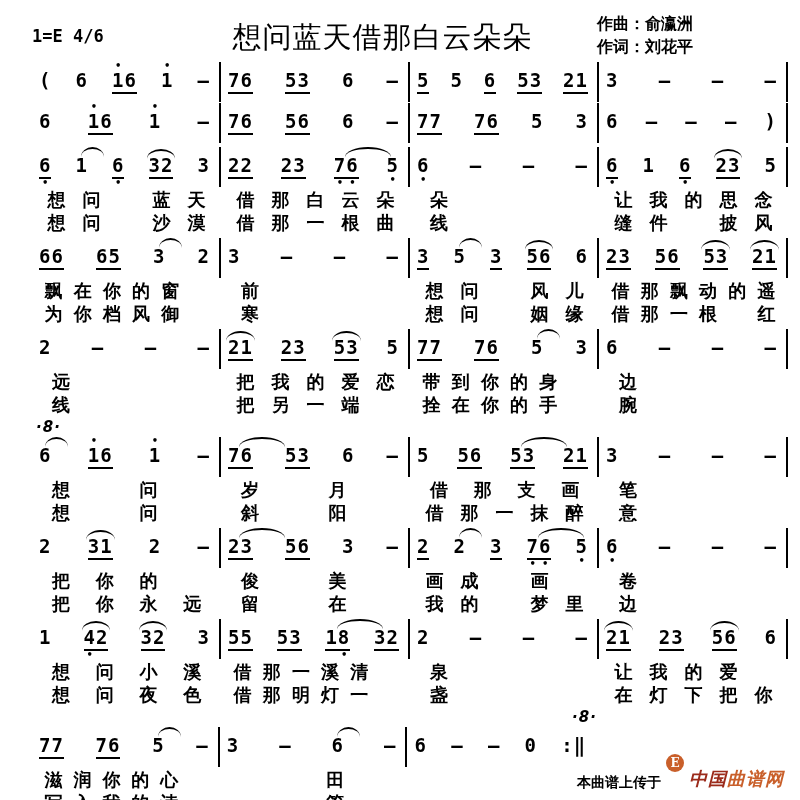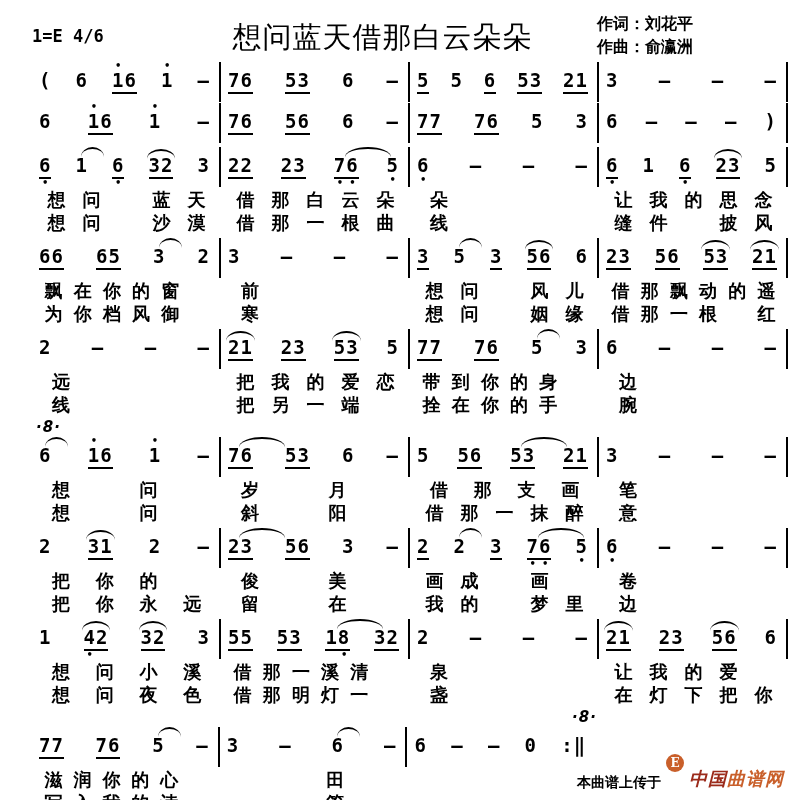--- a/index.html
+++ b/index.html
@@ -43,22 +43,22 @@
   .brand{font-size:18px;font-weight:bold;font-style:italic;letter-spacing:1px;margin-top:32px;}
 </style>
 </head>
 <body>
 
 <div class="sheet">
   <div class="hdr">
     <div class="key">1=E 4/6</div>
     <div class="title">想问蓝天借那白云朵朵</div>
     <div class="credits">
+      <div>作曲：俞瀛洲</div>
       <div>作词：刘花平</div>
-      <div>作曲：俞瀛洲</div>
     </div>
   </div>
   <div id="score">
       <div class="system">
         <div class="mrow" style="grid-template-columns: repeat(4, 1fr);">
           <div class="bar">
             <span class="note">
               <span class="hr">
                 <b>&nbsp;</b>
               </span>

